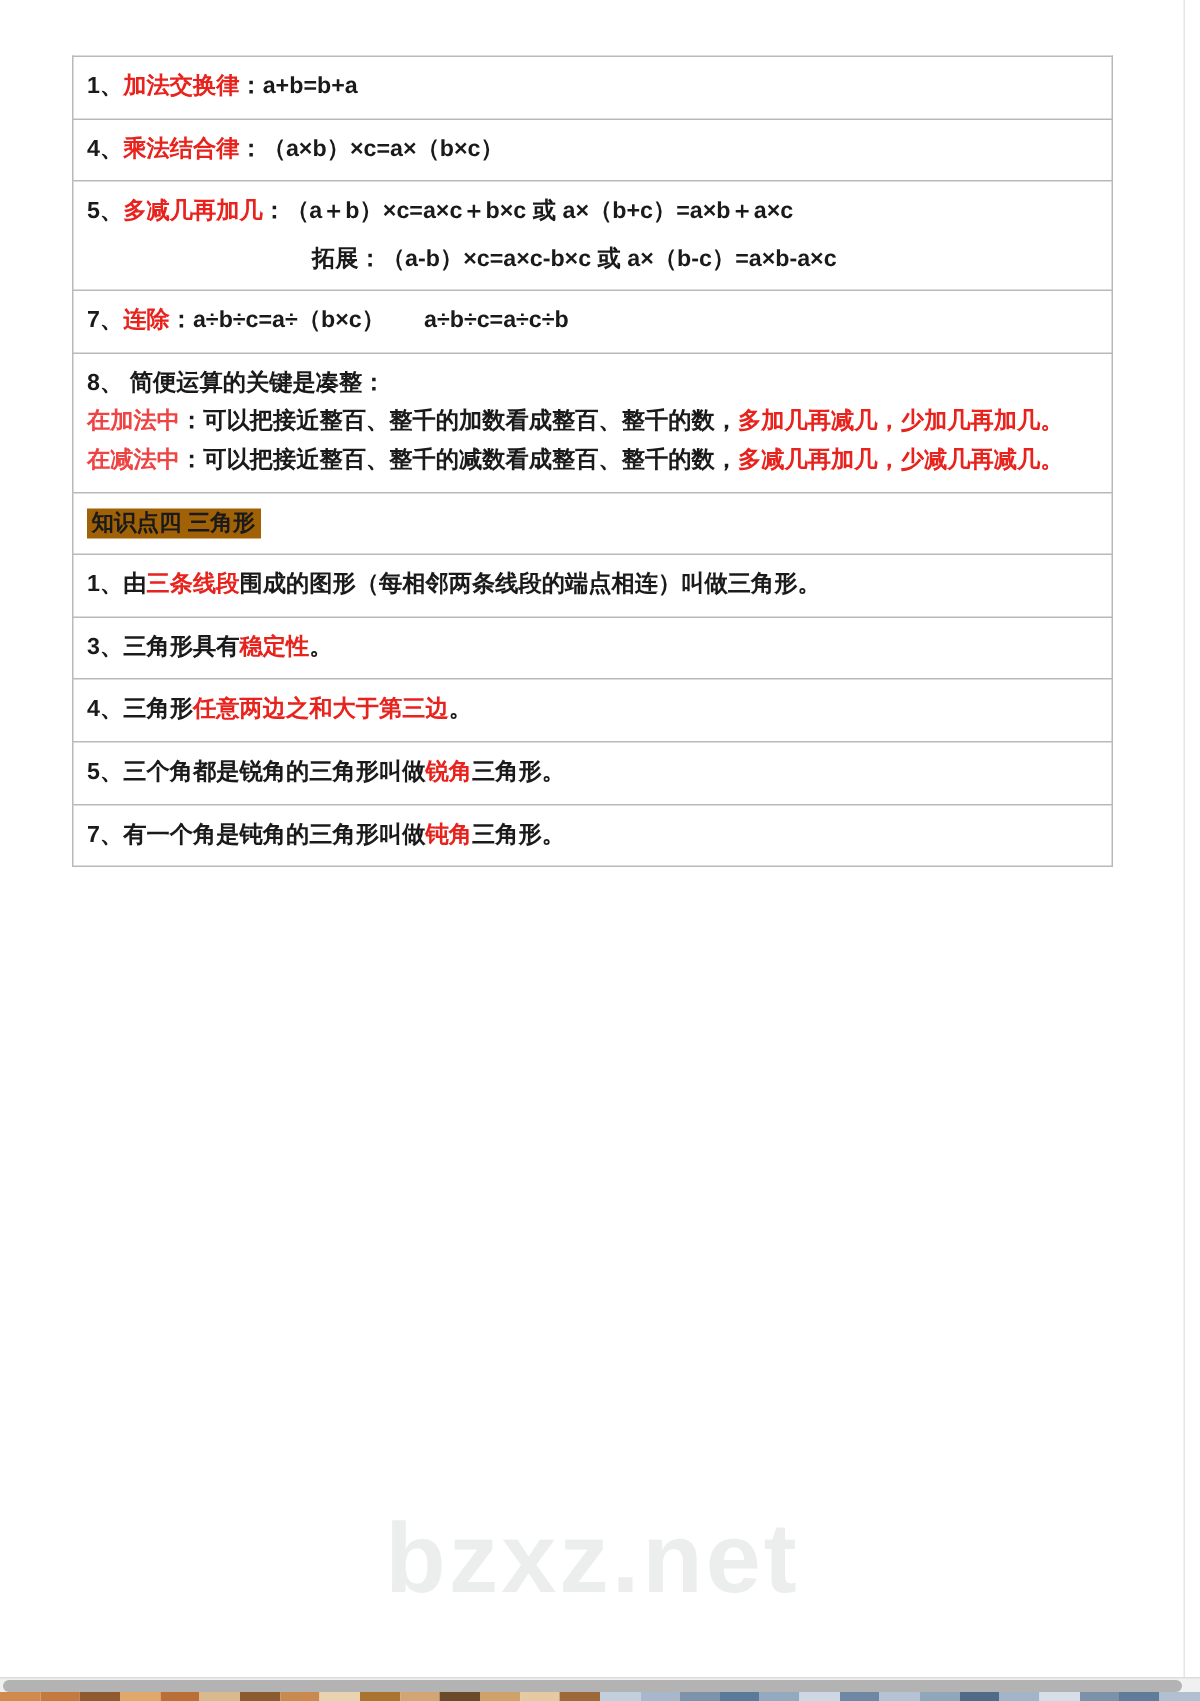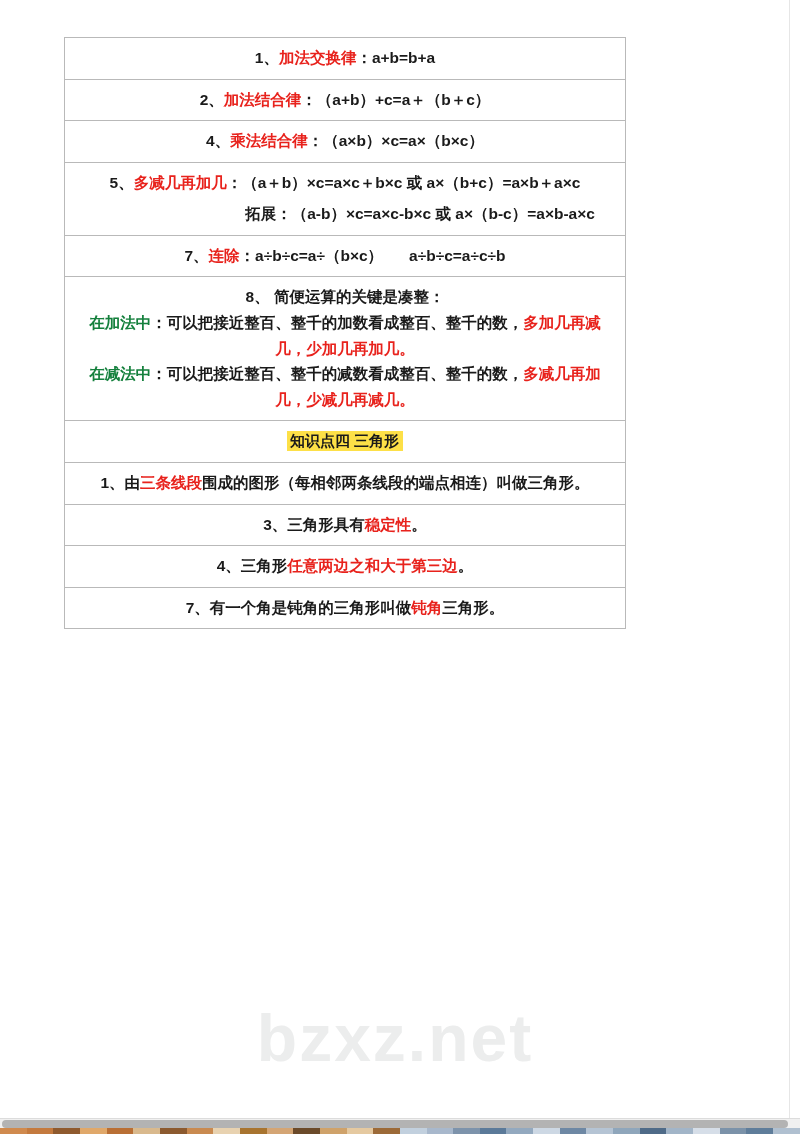--- a/index.html
+++ b/index.html
@@ -38,56 +38,55 @@
     color: #eceded;
     letter-spacing: 2px;
     font-family: "Liberation Sans", sans-serif;
     user-select: none;
     z-index: 1;
   }
 
   
   #doc-table {
     position: absolute;
-    left: 64px;
+    left: 48px;
     top: 37px;
-    width: 562px;
+    width: 694px;
     border-collapse: collapse;
     table-layout: fixed;
     z-index: 2;
-    text-align: center;
   }
   #doc-table td {
     border: 1px solid #b9b9b9;
     padding: 7px 9px 8px 9px;
     vertical-align: middle;
     font-size: 15.5px;
     line-height: 1.65;
     color: #1a1a1a;
     font-weight: bold;
     font-family: "Liberation Sans", "DejaVu Sans", sans-serif;
   }
 
   .num { font-weight: bold; color: #1a1a1a; }
   .red { color: #e8221c; }
-  .green { color: #15803d; }
+  .green { color: #ef4444; }
   .blk { color: #1a1a1a; }
   .formula {
     font-weight: bold;
     letter-spacing: 0px;
   }
   .tuozhan-line {
     display: block;
     margin-top: 6px;
     padding-left: 150px;
   }
   .gap { display: inline-block; width: 26px; }
 
   .highlight-title {
-    background: #fde047;
+    background: #a16207;
     padding: 1px 4px 2px 3px;
     font-weight: bold;
     color: #1a1a1a;
     font-size: 15px;
   }
   td.section-head-cell { padding: 6px 9px 6px 9px; }
 
   td.tall { line-height: 1.95; margin-top: 39px; }
 
   
@@ -133,25 +132,20 @@
 
   <table id="doc-table">
     <tbody>
 
       <tr>
         <td>
           <span class="num">1、</span><span class="red">加法交换律</span><span class="blk">：</span><span class="formula blk">a+b=b+a</span>
         </td>
       </tr>
 
-      <tr>
-        <td>
-          <span class="num">2、</span><span class="red">加法结合律</span><span class="blk">：</span><span class="formula blk">（a+b）+c=a＋（b＋c）</span>
-        </td>
-      </tr>
 
 
       <tr>
         <td>
           <span class="num">4、</span><span class="red">乘法结合律</span><span class="blk">：</span><span class="formula blk">（a×b）×c=a×（b×c）</span>
         </td>
       </tr>
 
       <tr>
         <td>
@@ -193,20 +187,25 @@
           <span class="num">3、</span><span class="blk">三角形具有</span><span class="red">稳定性</span><span class="blk">。</span>
         </td>
       </tr>
 
       <tr>
         <td>
           <span class="num">4、</span><span class="blk">三角形</span><span class="red">任意两边之和大于第三边</span><span class="blk">。</span>
         </td>
       </tr>
 
+      <tr>
+        <td>
+          <span class="num">5、</span><span class="blk">三个角都是锐角的三角形叫做</span><span class="red">锐角</span><span class="blk">三角形。</span>
+        </td>
+      </tr>
 
 
       <tr>
         <td>
           <span class="num">7、</span><span class="blk">有一个角是钝角的三角形叫做</span><span class="red">钝角</span><span class="blk">三角形。</span>
         </td>
       </tr>
 
     </tbody>
   </table>

